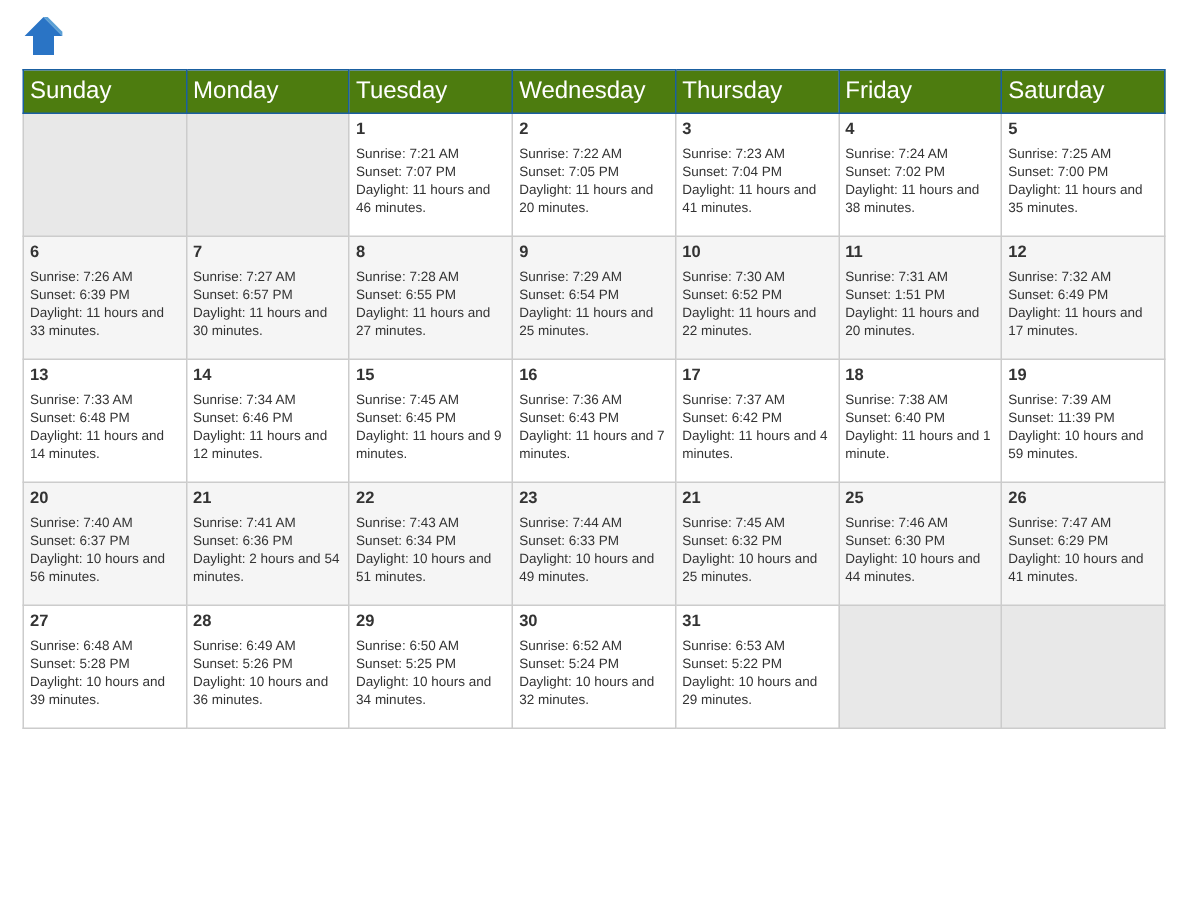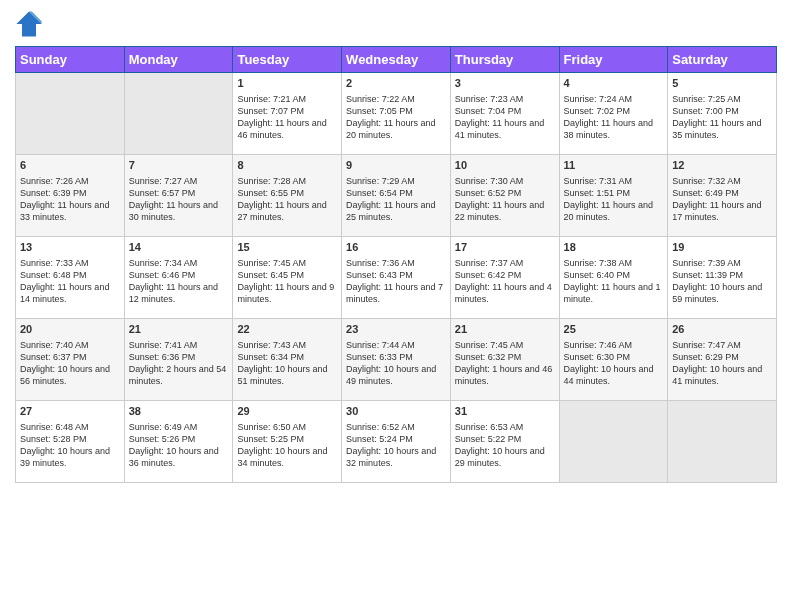--- a/index.html
+++ b/index.html
@@ -50,24 +50,24 @@
     .location {
       font-size: 14px;
       color: #555;
     }
     table {
       width: 100%;
       border-collapse: collapse;
       table-layout: fixed;
     }
     thead tr th {
-      background-color: #8b5cf6;
+      background-color: #4d7c0f;
       color: white;
-      font-size: 13px;
-      font-weight: bold;
+      font-size: 16px;
+      font-weight: normal;
       padding: 5px 4px;
       border: 1px solid #1a5fa0;
       text-align: left;
     }
     tbody tr td {
       border: 1px solid #ccc;
       vertical-align: top;
       padding: 3px 4px;
       font-size: 9px;
       color: #333;
@@ -267,21 +267,21 @@
           <td>
             <span class="day-number">23</span>
             <div>Sunrise: 7:44 AM</div>
             <div>Sunset: 6:33 PM</div>
             <div>Daylight: 10 hours and 49 minutes.</div>
           </td>
           <td>
             <span class="day-number">21</span>
             <div>Sunrise: 7:45 AM</div>
             <div>Sunset: 6:32 PM</div>
-            <div>Daylight: 1 hours and 46 minutes.</div>
+            <div>Daylight: 10 hours and 25 minutes.</div>
           </td>
           <td>
             <span class="day-number">25</span>
             <div>Sunrise: 7:46 AM</div>
             <div>Sunset: 6:30 PM</div>
             <div>Daylight: 10 hours and 44 minutes.</div>
           </td>
           <td>
             <span class="day-number">26</span>
             <div>Sunrise: 7:47 AM</div>
@@ -290,21 +290,21 @@
           </td>
         </tr>
         <tr>
           <td>
             <span class="day-number">27</span>
             <div>Sunrise: 6:48 AM</div>
             <div>Sunset: 5:28 PM</div>
             <div>Daylight: 10 hours and 39 minutes.</div>
           </td>
           <td>
-            <span class="day-number">38</span>
+            <span class="day-number">28</span>
             <div>Sunrise: 6:49 AM</div>
             <div>Sunset: 5:26 PM</div>
             <div>Daylight: 10 hours and 36 minutes.</div>
           </td>
           <td>
             <span class="day-number">29</span>
             <div>Sunrise: 6:50 AM</div>
             <div>Sunset: 5:25 PM</div>
             <div>Daylight: 10 hours and 34 minutes.</div>
           </td>

